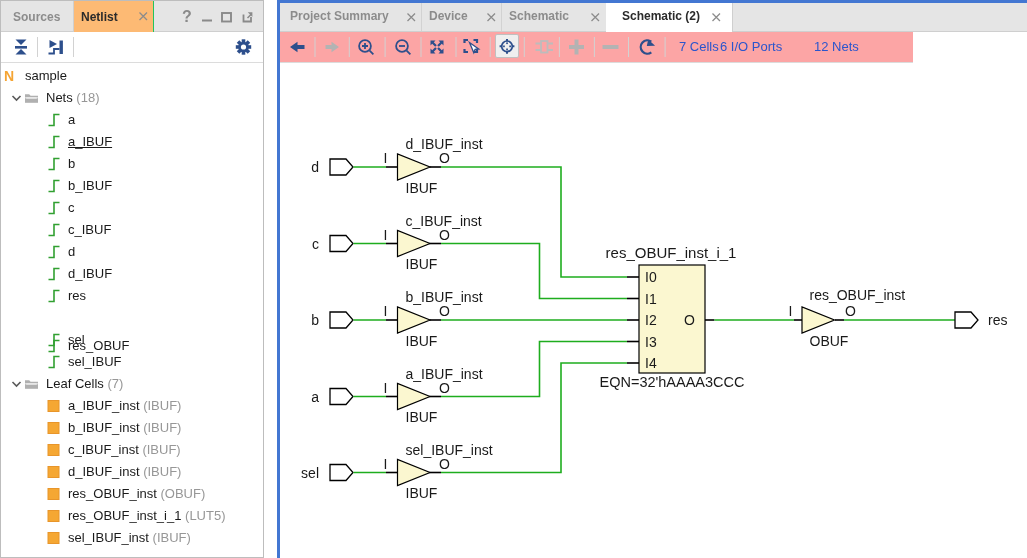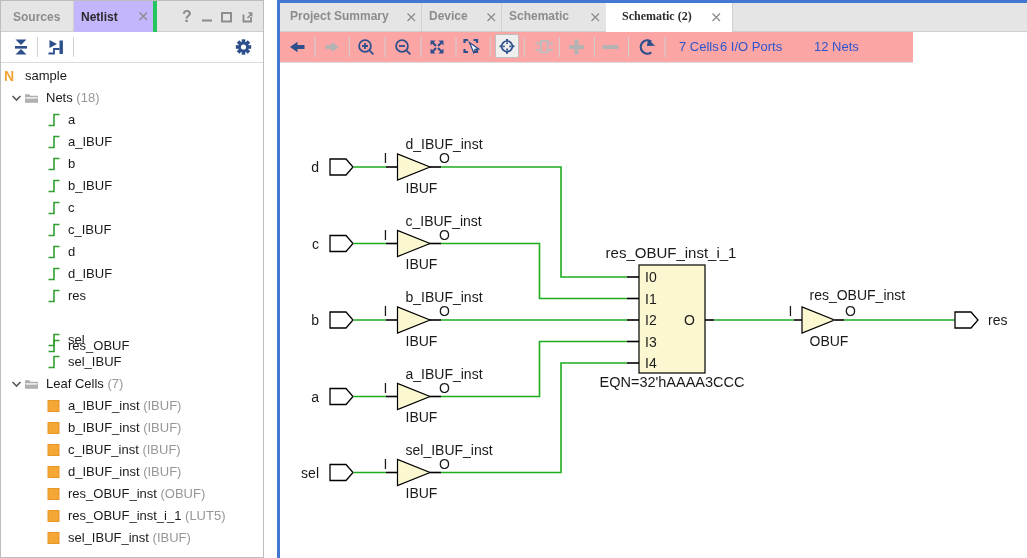--- a/index.html
+++ b/index.html
@@ -4,21 +4,21 @@
 <style>
   html,body{margin:0;padding:0;}
   body{width:1027px;height:558px;position:relative;background:#fff;
        font-family:"Liberation Sans",sans-serif;overflow:hidden;}
   .abs{position:absolute;}
   
   #lpanel{left:0;top:0;width:263px;height:557px;background:#fff;}
   #lborder{left:0;top:0;width:262px;height:556px;border:1px solid #bdbdbd;z-index:9;pointer-events:none;}
   #ltabs{left:0;top:0;width:263px;height:31px;background:#e5e5e5;border-bottom:1px solid #cfcfcf;}
   .tabtxt{font-size:12px;font-weight:bold;color:#8c8c8c;}
-  .tabactive{background:#c4b5fd;border-left:1px solid #cfcfcf;border-right:4px solid #22c55e;}
+  .tabactive{background:#fdba74;border-left:1px solid #cfcfcf;border-right:1px solid #22c55e;}
   .tabactive .tabtxt{color:#2b2b2b;}
   .closex{width:9px;height:9px;}
   .closex path{stroke:#8c8c8c;stroke-width:1.3px;fill:none;}
   #ltoolbar{left:0;top:32px;width:263px;height:30px;background:#fff;border-bottom:1px solid #dcdcdc;}
   .vsep{width:1px;background:#d2d2d2;}
   
   .trow{position:absolute;left:0;width:262px;height:22px;font-size:13px;color:#1a1a1a;}
   .trow span{position:absolute;top:0;line-height:22px;white-space:pre;}
   .gray{color:#979797;}
   
@@ -99,21 +99,21 @@
       <div class="trow" style="top: 46px;">
         <svg width="15" height="22" style="position:absolute;left:47px;top:0;">
           <path d="M1.5 16.5 h5.5 v-11 h5.5" fill="none" stroke="#31a031" stroke-width="1.6"></path>
         </svg>
         <span style="left:68px;">a</span>
       </div>
       <div class="trow" style="top: 68px;">
         <svg width="15" height="22" style="position:absolute;left:47px;top:0;">
           <path d="M1.5 16.5 h5.5 v-11 h5.5" fill="none" stroke="#31a031" stroke-width="1.6"></path>
         </svg>
-        <span style="left:68px;">a_IBUF</span>
+        <span style="left:68px;text-decoration:underline;">a_IBUF</span>
       </div>
       <div class="trow" style="top: 90px;">
         <svg width="15" height="22" style="position:absolute;left:47px;top:0;">
           <path d="M1.5 16.5 h5.5 v-11 h5.5" fill="none" stroke="#31a031" stroke-width="1.6"></path>
         </svg>
         <span style="left:68px;">b</span>
       </div>
       <div class="trow" style="top: 112px;">
         <svg width="15" height="22" style="position:absolute;left:47px;top:0;">
           <path d="M1.5 16.5 h5.5 v-11 h5.5" fill="none" stroke="#31a031" stroke-width="1.6"></path>
@@ -237,21 +237,21 @@
     <span class="rtab tabtxt" style="left:149px;">Device</span>
     <svg class="abs closex" style="left:207px;top:10px;">
         <path d="M0.5 0.5 L8 8 M8 0.5 L0.5 8"></path>
       </svg>
     <div class="abs vsep" style="left:221px;top:0;height:28px;"></div>
     <span class="rtab tabtxt" style="left:229px;">Schematic</span>
     <svg class="abs closex" style="left:311px;top:10px;">
         <path d="M0.5 0.5 L8 8 M8 0.5 L0.5 8"></path>
       </svg>
     <div class="abs vsep" style="left:326px;top:0;height:28px;"></div>
-    <div class="abs" style="left:326px;top:0;width:126px;height:29px;background:#fff;border-right:1px solid #cfcfcf;z-index:3;font-family:Liberation Serif, serif;">
+    <div class="abs" style="left:326px;top:0;width:126px;height:29px;background:#fff;border-right:1px solid #cfcfcf;z-index:3;">
       <span class="rtab tabtxt" style="left:16px;color:#2b2b2b;">Schematic (2)</span>
       <svg class="abs closex" style="left:106px;top:10px;">
           <path d="M0.5 0.5 L8 8 M8 0.5 L0.5 8"></path>
         </svg>
     </div>
   </div>
   <div id="rtoolbar" class="abs">
     <svg class="abs" style="left:0;top:0;" width="747" height="30" id="tbsvg">
 
       <path d="M17.5 9.8 l-7.5 5.2 7.5 5.2 v-3.2 h7 v-4 h-7 z" fill="#2d4f8c"></path>

